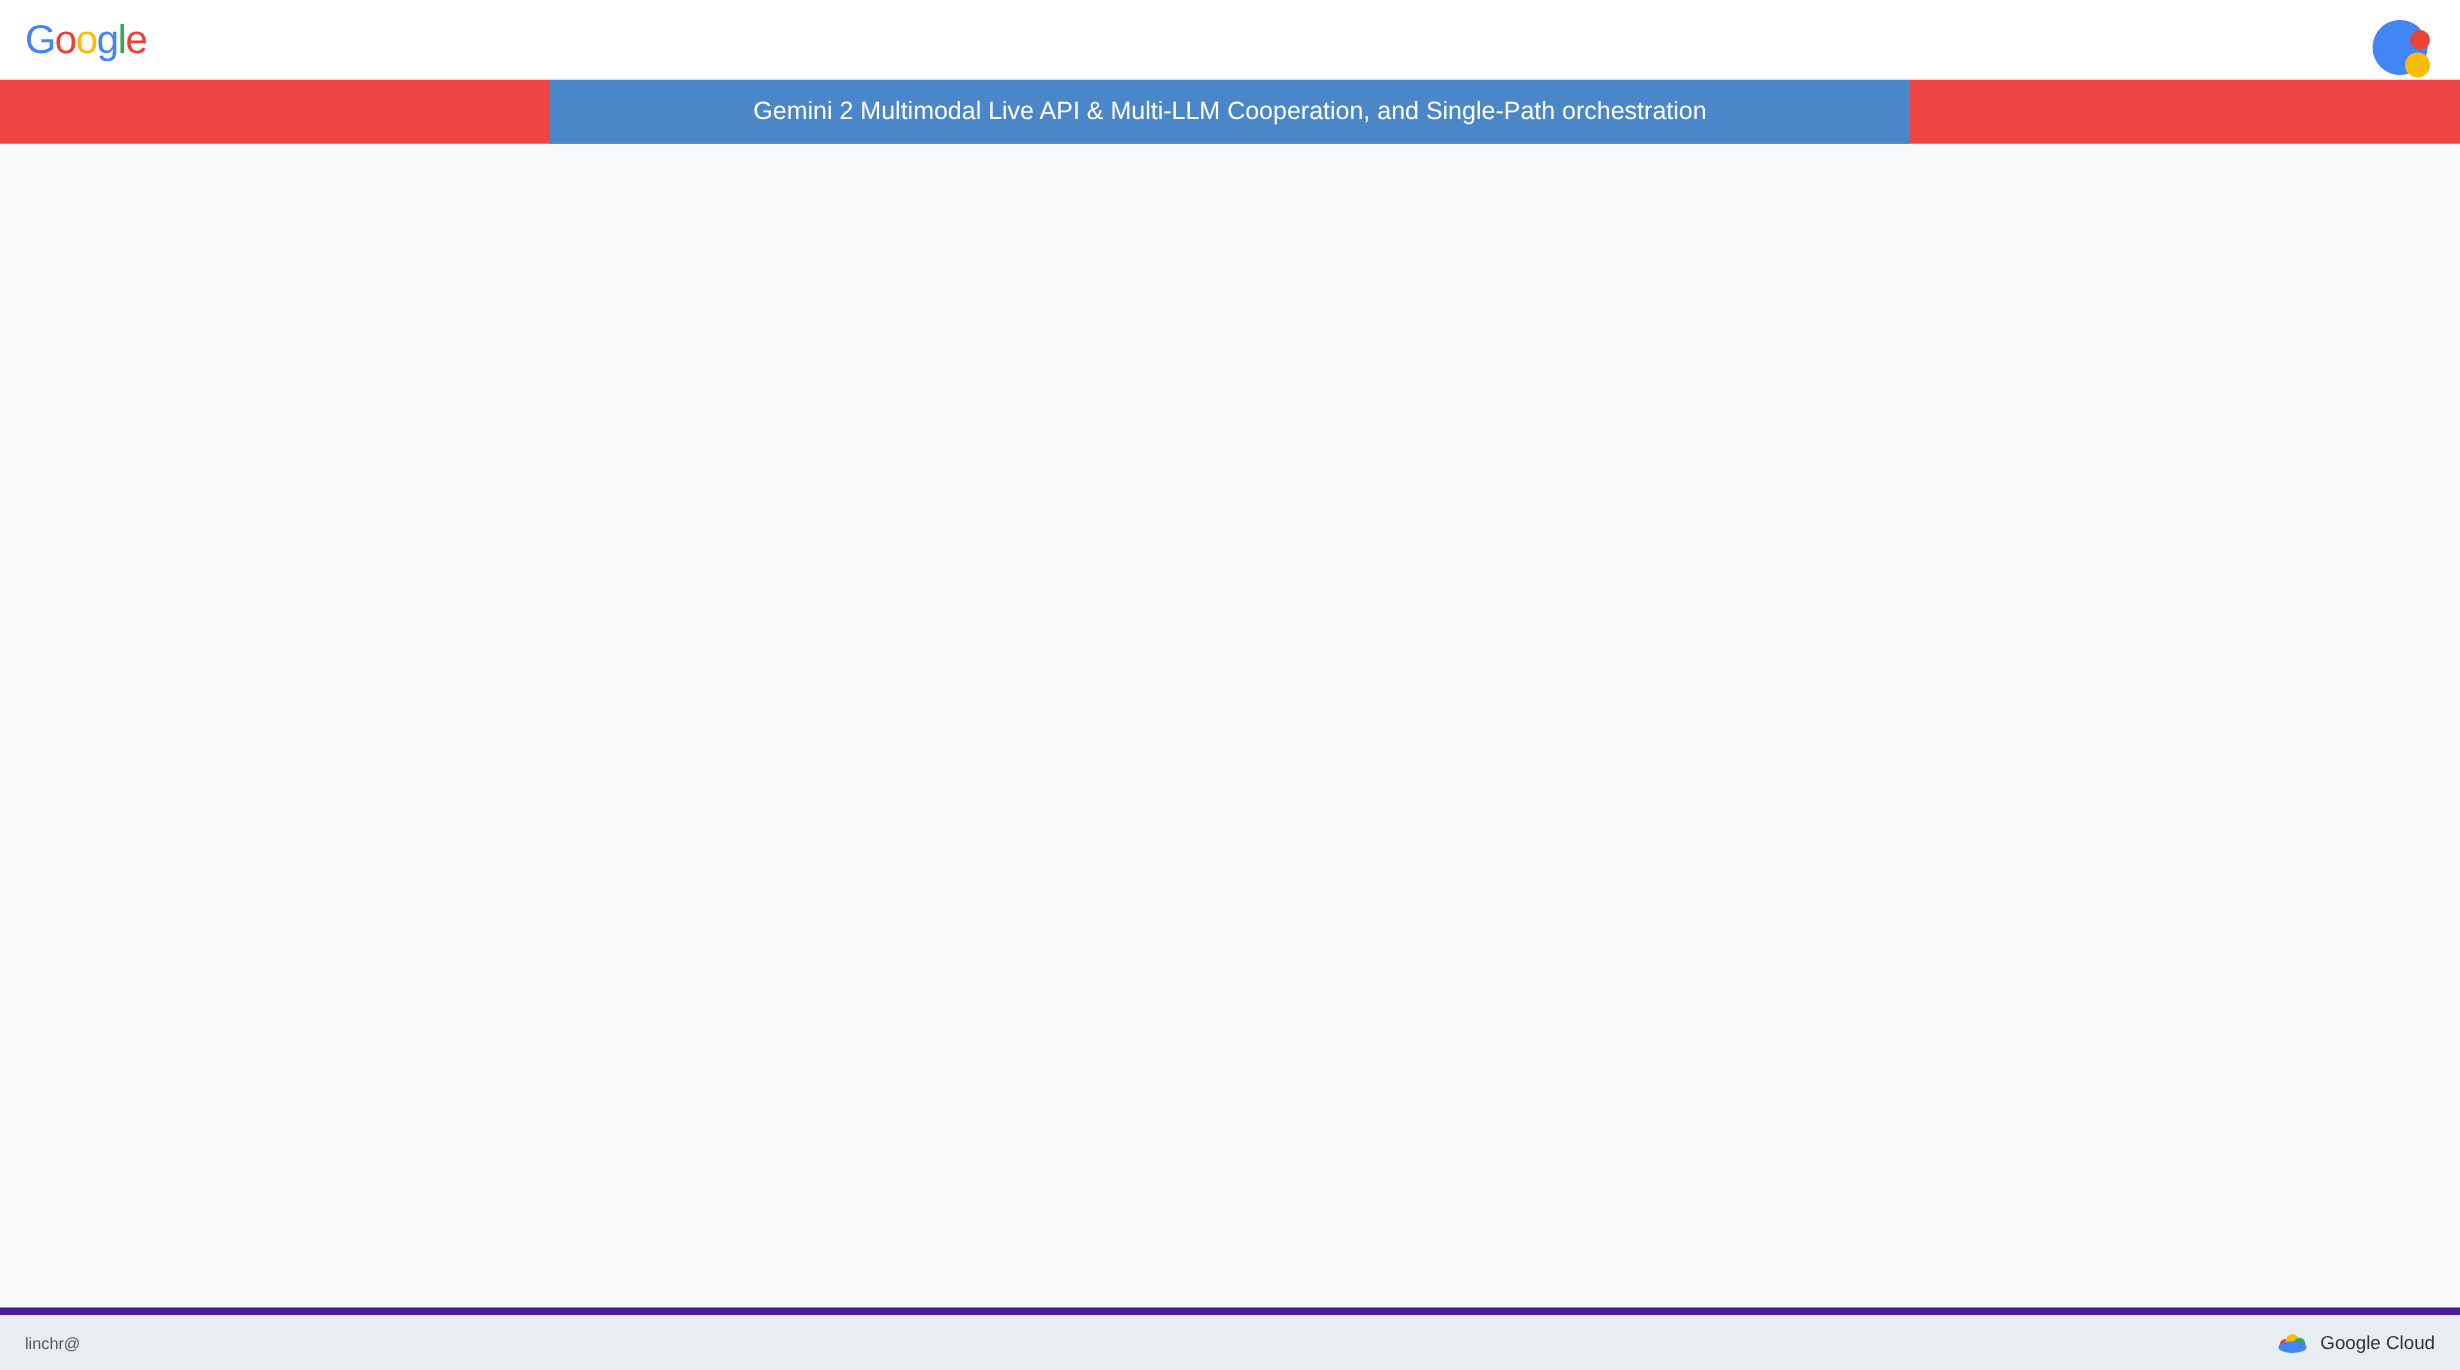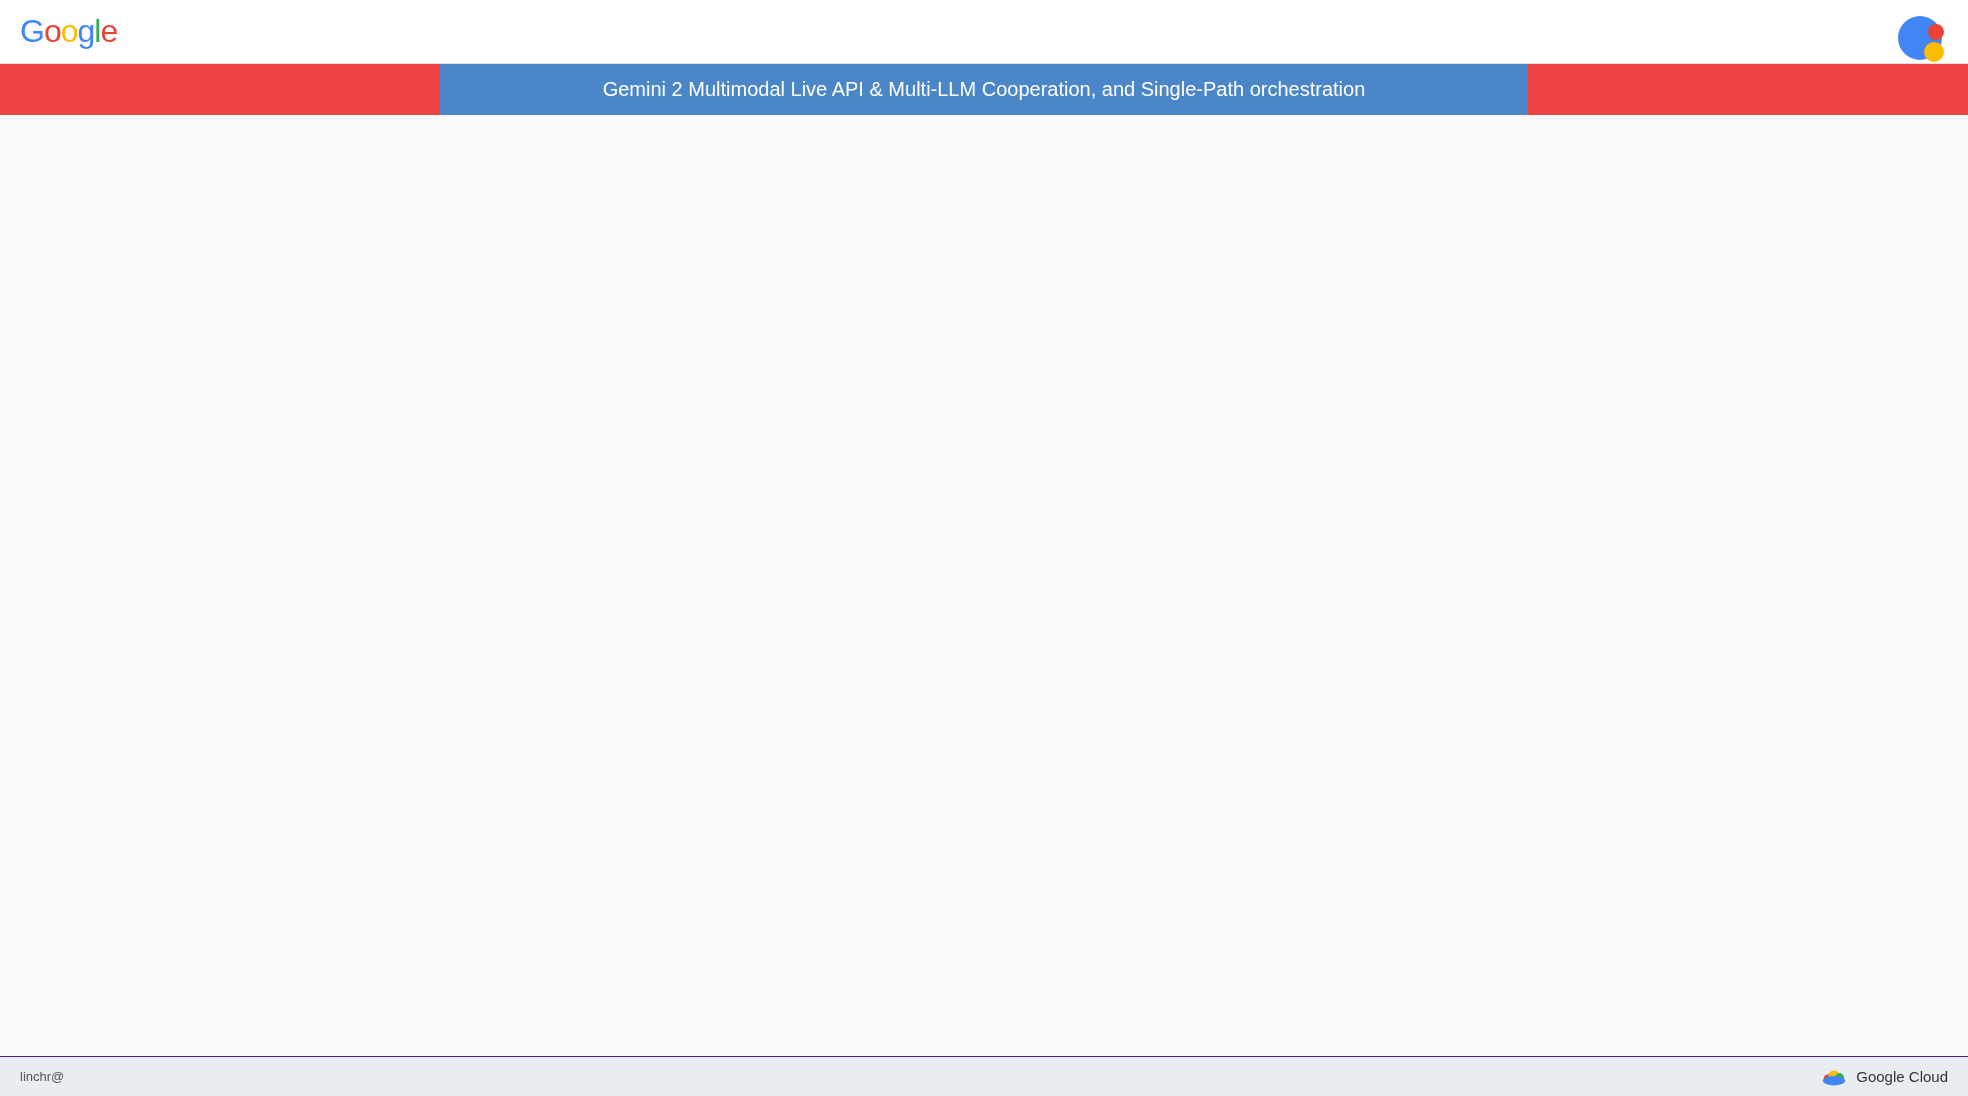--- a/index.html
+++ b/index.html
@@ -57,25 +57,25 @@
       position: absolute;
       top: 0; left: 0;
       width: 100%;
       height: 100%;
       pointer-events: none;
     }
 
     
     .footer {
       background: #e8edf2;
-      height: 40px;
+      height: 50px;
       display: flex;
       align-items: center;
       padding: 0 20px;
-      border-top: 1px solid #4c1d95;
+      border-top: 6px solid #4c1d95;
       position: absolute;
       bottom: 0;
       left: 0;
       right: 0;
     }
     .footer-user {
       font-size: 13px;
       color: #555;
     }
     .footer-gc {

